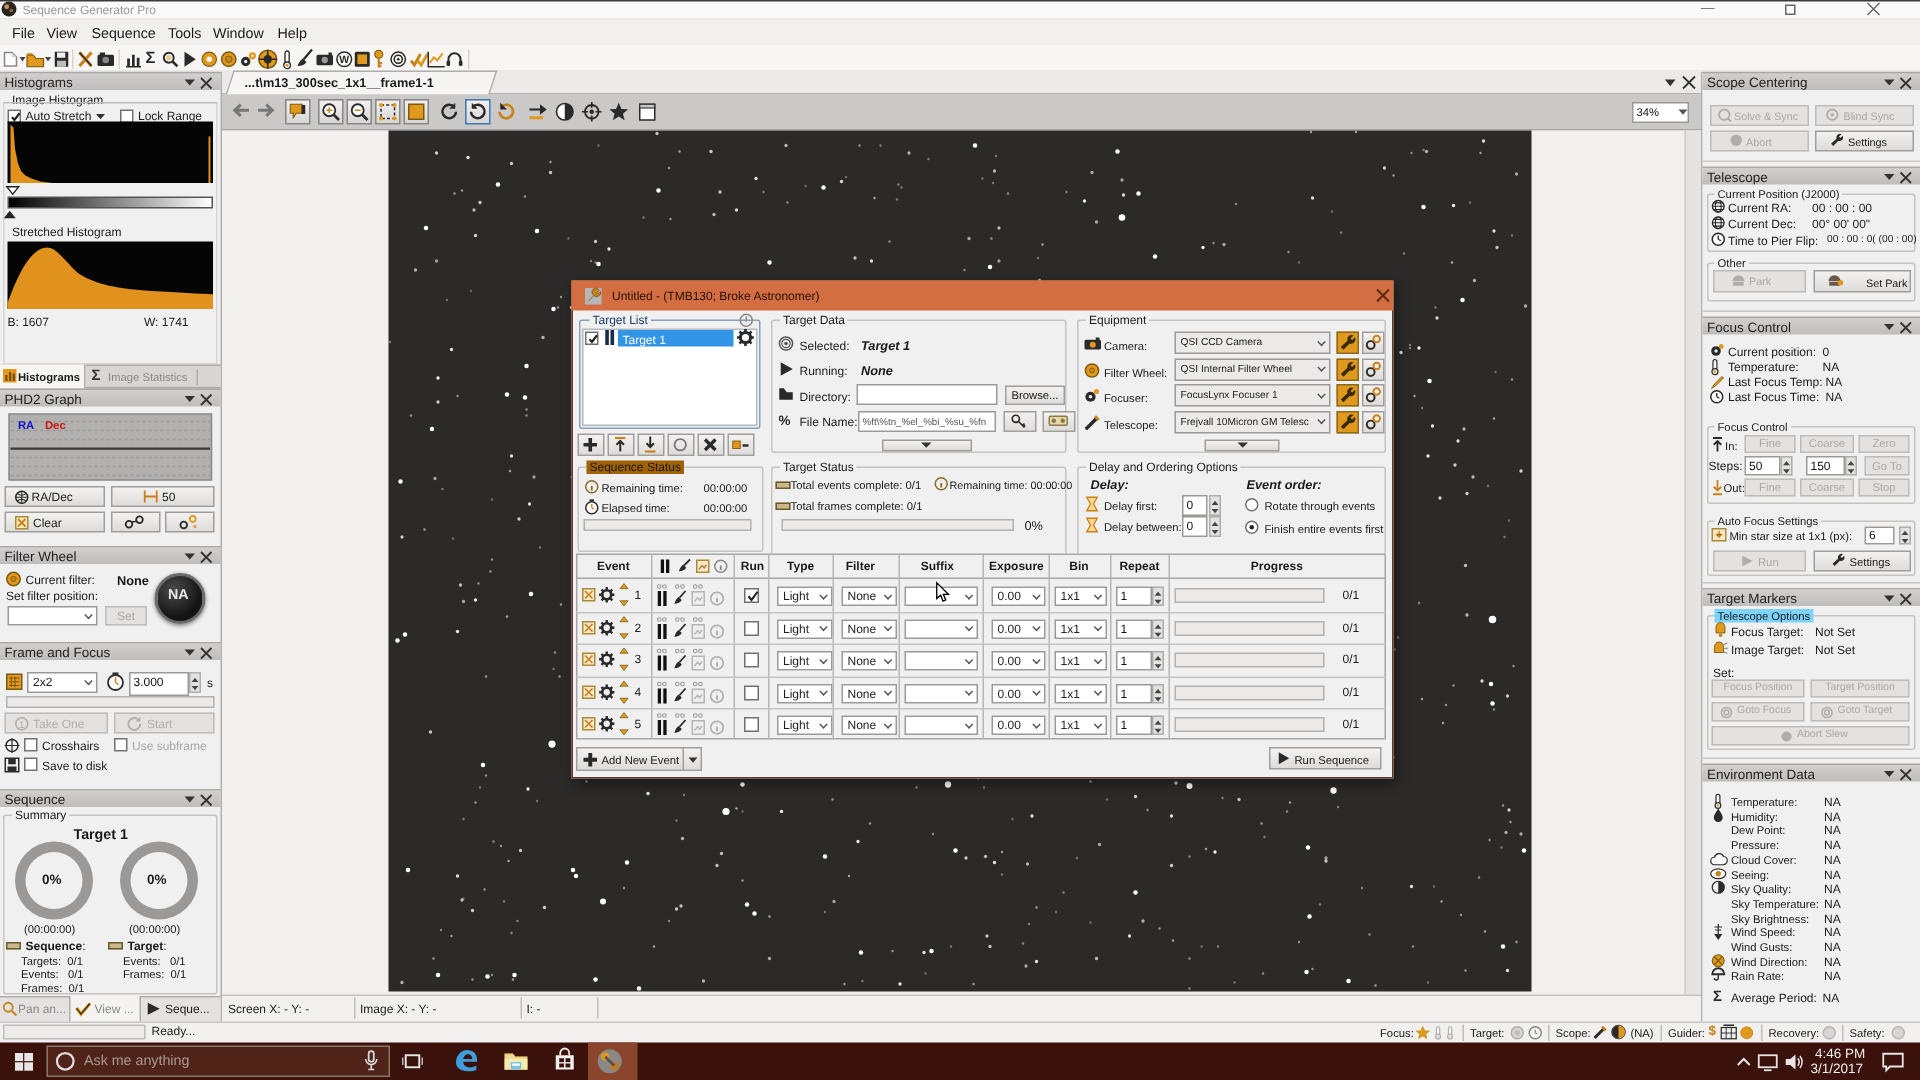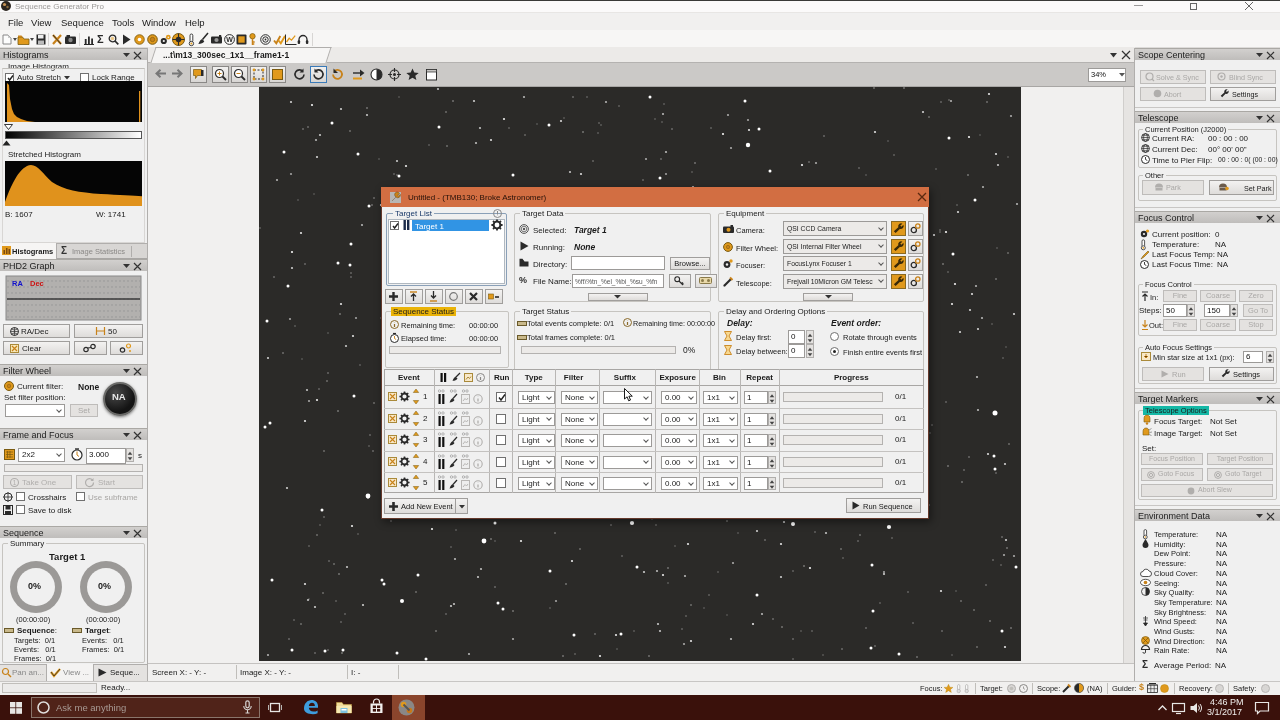--- a/index.html
+++ b/index.html
@@ -1178,21 +1178,21 @@
 <div class="btn" style="left:465px;top:289px;width:18px;height:15px;line-height:13px;font-size:8px"></div>
 <svg width="9" height="9" style="left:469px;top:292px">
     <path d="M1 1L8 8M8 1L1 8" stroke="#2a2a2a" stroke-width="2.2"></path>
   </svg>
 <div class="btn" style="left:485px;top:289px;width:18px;height:15px;line-height:13px;font-size:8px"></div>
 <svg width="12" height="8" style="left:488px;top:293px">
     <rect x="0.5" y="1" width="5" height="5" fill="#e0991c" stroke="#7a5a10" stroke-width="0.6"></rect>
     <path d="M7 4h4" stroke="#2a2a2a" stroke-width="1.6"></path>
   </svg>
 <div class="gb" style="left:385px;top:311px;width:124px;height:57px"></div>
-<div class="t" style="left:391px;top:307px;font-size:8px;color:#1a1a1a;background:#eab308;padding:0 2px;">Sequence Status</div>
+<div class="t" style="left:391px;top:307px;font-size:8px;color:#1a1a1a;background:#a16207;padding:0 2px;">Sequence Status</div>
 <svg width="9" height="9" style="left:390px;top:320px">
     <circle cx="4.5" cy="4.5" r="4" fill="none" stroke="#8a6a2a"></circle>
     <path d="M4.5 2.2v0.2M4.5 4v3" stroke="#8a6a2a" stroke-width="1.2"></path>
   </svg>
 <div class="t" style="left:401px;top:321px;font-size:7.5px;color:#1a1a1a;">Remaining time:</div>
 <div class="t" style="left:469px;top:321px;font-size:7.5px;color:#1a1a1a;">00:00:00</div>
 <svg width="9" height="10" style="left:390px;top:333px">
     <circle cx="4.5" cy="5.5" r="4" fill="#fff" stroke="#2a2a2a"></circle>
     <path d="M4.5 5.5V3M4.5 5.5l1.6 1" stroke="#c8821a" stroke-width="0.9"></path>
     <path d="M3 0.5h3" stroke="#2a2a2a" stroke-width="1.2"></path>
@@ -1878,21 +1878,21 @@
     <path d="M7.74 0.54a2.43 2.43 0 0 0-3.42 2.8800000000000003L0.7200000000000001 6.84l1.4400000000000002 1.4400000000000002 3.42-3.42a2.43 2.43 0 0 0 2.8800000000000003-3.42l-1.53 1.53-0.9900000000000001-0.9900000000000001z" fill="#2a2a2a"></path>
   </svg>
 <div class="t" style="left:1233px;top:370px;font-size:7.5px;color:#1a1a1a;">Settings</div>
 <div class="a" style="left:1135px;top:388px;width:145px;height:1px;background:#c8c6c4"></div>
 <div class="hd" style="left:1135px;top:392px;width:145px;font-size:9px">Target Markers<svg width="7" height="5" style="right:17px;top:4px;left:auto">
       <path d="M0 0h7l-3.5 4z" fill="#333"></path>
     </svg><svg width="7" height="7" style="right:6px;top:3px;left:auto">
       <path d="M0 0L7 7M7 0L0 7" stroke="#333" stroke-width="1.2"></path>
     </svg></div>
 <div class="gb" style="left:1138px;top:410px;width:139px;height:90px"></div>
-<div class="t" style="left:1143px;top:406px;font-size:7.5px;color:#1a1a1a;background:#14b8a6;padding:0 2px;">Telescope Options</div>
+<div class="t" style="left:1143px;top:406px;font-size:7.5px;color:#1a1a1a;background:#7dd3fc;padding:0 2px;">Telescope Options</div>
 <svg width="8" height="10" style="left:1143px;top:415px">
     <path d="M4 0c2 0 3 1.5 3 3.5V7H1V3.5C1 1.5 2 0 4 0z" fill="#e0991c" stroke="#7a5a10" stroke-width="0.6"></path>
     <circle cx="4" cy="8.5" r="1.2" fill="#c8821a"></circle>
   </svg>
 <div class="t" style="left:1154px;top:417px;font-size:8px;color:#1a1a1a;">Focus Target:</div>
 <div class="t" style="left:1210px;top:417px;font-size:8px;color:#1a1a1a;">Not Set</div>
 <svg width="11" height="10" style="left:1141px;top:428px">
     <path d="M5 0c2 0 3 1.5 3 3.5V7H2V3.5C2 1.5 3 0 5 0z" fill="#e0991c" stroke="#7a5a10" stroke-width="0.6"></path>
     <path d="M8 2l2.5-1.5M8.5 4.5L11 4M8 6.5l2.5 1" stroke="#888" stroke-width="0.8"></path>
   </svg>

